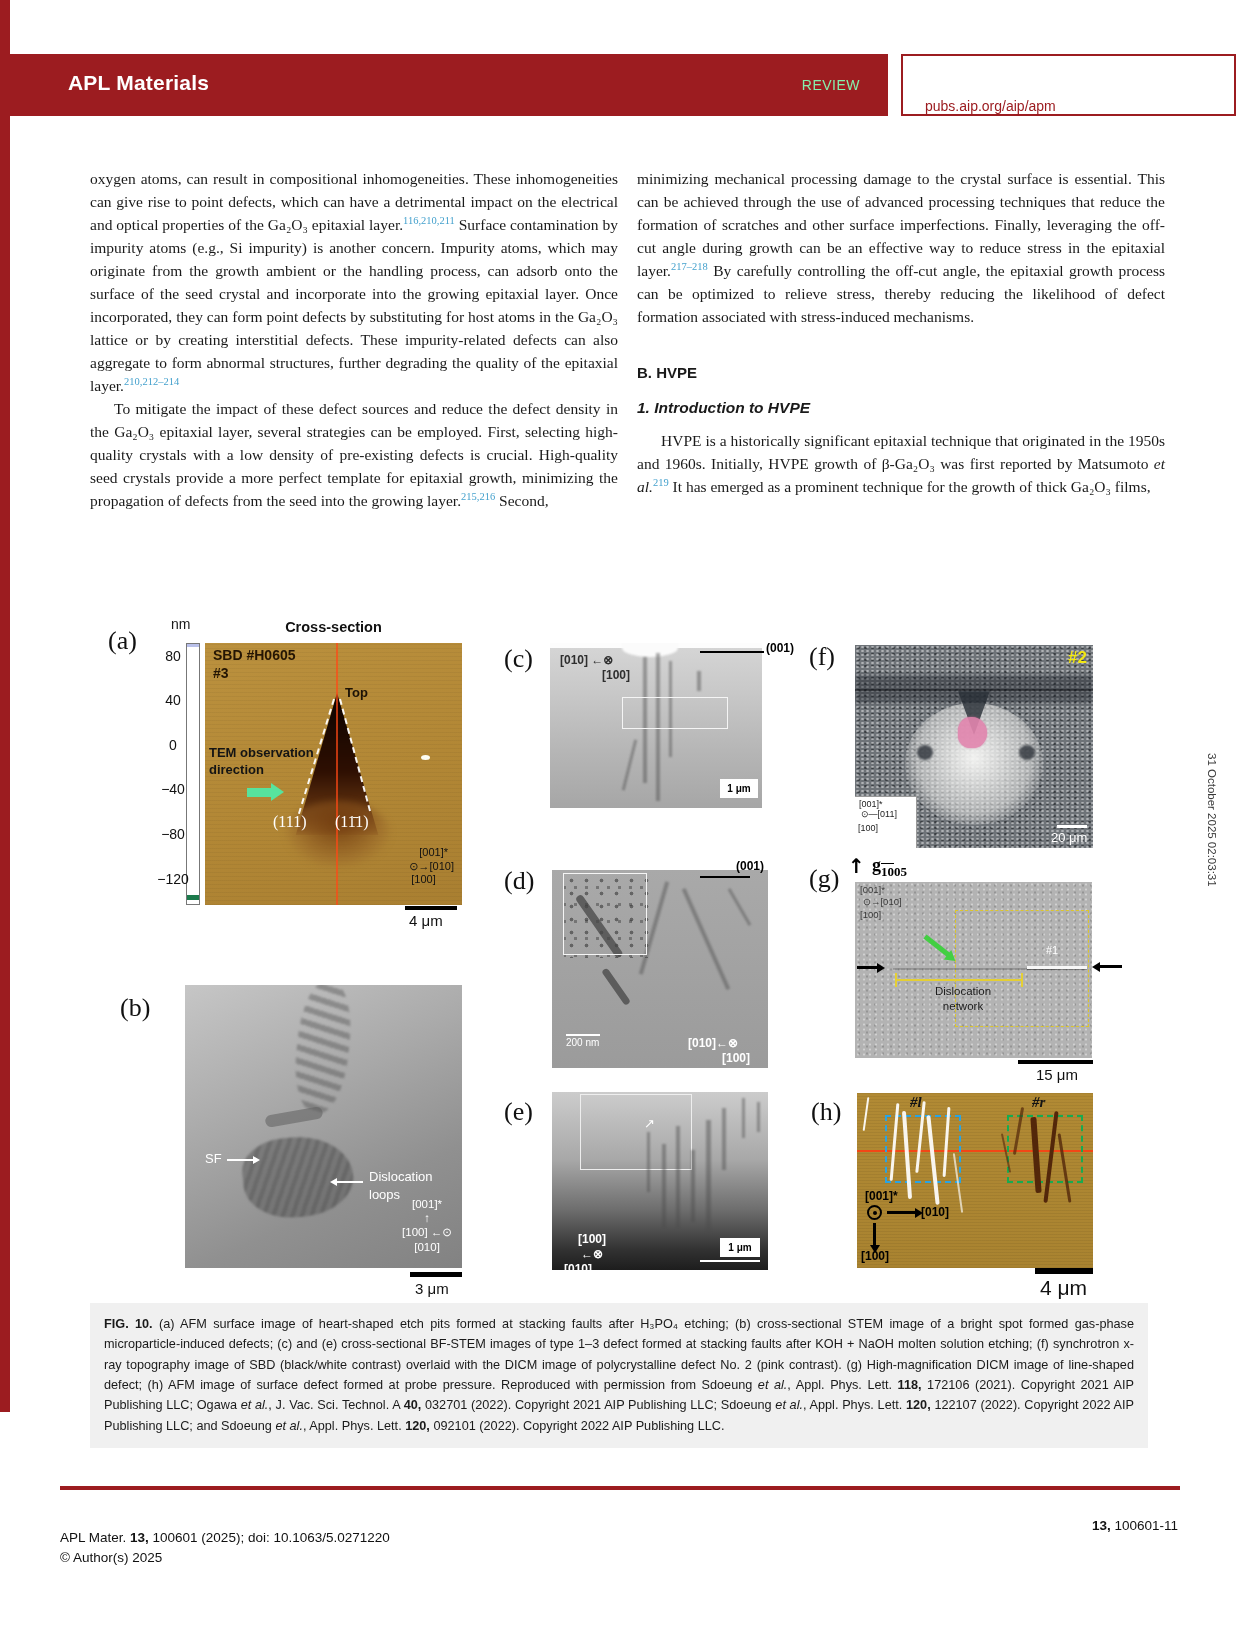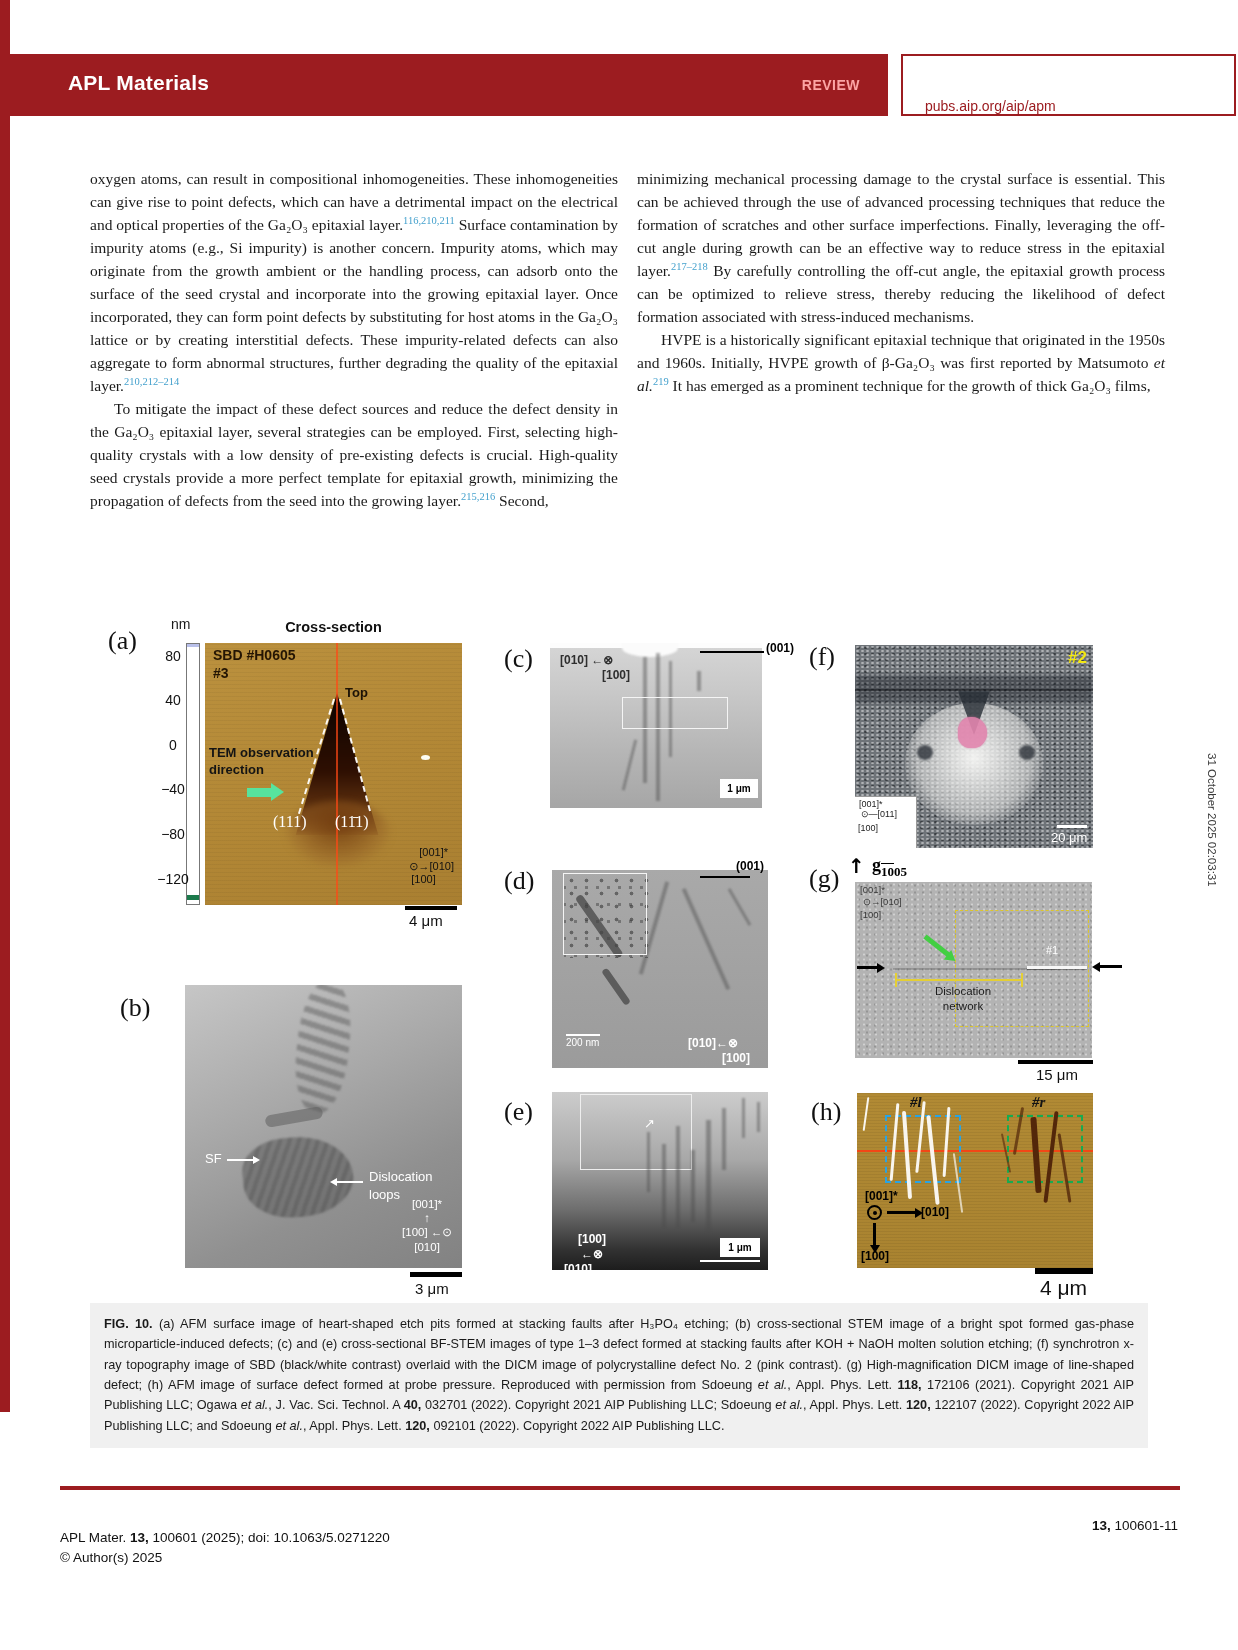--- a/index.html
+++ b/index.html
@@ -5,21 +5,21 @@
   * { margin:0; padding:0; box-sizing:border-box; }
   html,body { background:#ffffff; }
   .page { position:relative; width:1238px; height:1650px; background:#fff; overflow:hidden;
           font-family:"Liberation Serif", serif; color:#1a1a1a; }
 
   
   .edge-stripe { position:absolute; left:0; top:0; width:10px; height:1412px; background:#9c1c20; }
   .header-bar { position:absolute; left:0; top:54px; width:888px; height:62px; background:#9c1c20; }
   .journal-title { position:absolute; left:68px; top:17px; color:#fff; font-size:21px; font-weight:bold;
                    font-family:"Liberation Sans", sans-serif; letter-spacing:.2px; }
-  .review-tag { position:absolute; right:28px; top:23px; color:#fca5a5; font-size:14px; font-weight:bold;
+  .review-tag { position:absolute; right:28px; top:23px; color:#86efac; font-size:14px; font-weight:normal;
                 font-family:"Liberation Sans", sans-serif; letter-spacing:.5px; }
   .site-box { position:absolute; left:901px; top:54px; width:335px; height:62px; background:#fff;
               border:2px solid #9c1c20; display:flex; align-items:flex-end; }
   .site-link { color:#9c1c20; font-size:14px; font-family:"Liberation Sans", sans-serif; margin-left:22px; }
 
   
   .col { position:absolute; width:528px; font-size:15.5px; line-height:23px; text-align:justify; }
   .col-left { left:90px; top:167px; }
   .col-right { left:637px; top:167px; }
   .para-indent { text-indent:24px; }
@@ -221,20 +221,22 @@
   </div>
 
   <div class="stamp">31 October 2025 02:03:31</div>
 
   <div class="col col-left">
     <p><span>oxygen atoms, can result in compositional inhomogeneities. These inhomogeneities can give rise to point defects, which can have a detrimental impact on the electrical and optical properties of the Ga₂O₃ epitaxial layer.</span><span class="ref">116,210,211</span><span> Surface contamination by impurity atoms (e.g., Si impurity) is another concern. Impurity atoms, which may originate from the growth ambient or the handling process, can adsorb onto the surface of the seed crystal and incorporate into the growing epitaxial layer. Once incorporated, they can form point defects by substituting for host atoms in the Ga₂O₃ lattice or by creating interstitial defects. These impurity-related defects can also aggregate to form abnormal structures, further degrading the quality of the epitaxial layer.</span><span class="ref">210,212–214</span></p>
     <p class="para-indent"><span>To mitigate the impact of these defect sources and reduce the defect density in the Ga₂O₃ epitaxial layer, several strategies can be employed. First, selecting high-quality crystals with a low density of pre-existing defects is crucial. High-quality seed crystals provide a more perfect template for epitaxial growth, minimizing the propagation of defects from the seed into the growing layer.</span><span class="ref">215,216</span><span> Second,</span></p>
   </div>
   <div class="col col-right">
     <p><span>minimizing mechanical processing damage to the crystal surface is essential. This can be achieved through the use of advanced processing techniques that reduce the formation of scratches and other surface imperfections. Finally, leveraging the off-cut angle during growth can be an effective way to reduce stress in the epitaxial layer.</span><span class="ref">217–218</span><span> By carefully controlling the off-cut angle, the epitaxial growth process can be optimized to relieve stress, thereby reducing the likelihood of defect formation associated with stress-induced mechanisms.</span></p>
+    <h3 class="sec-head">B. HVPE</h3>
+    <h4 class="subsec-head">1. Introduction to HVPE</h4>
     <p class="para-indent"><span>HVPE is a historically significant epitaxial technique that originated in the 1950s and 1960s. Initially, HVPE growth of β-Ga₂O₃ was first reported by Matsumoto </span><span class="i">et al.</span><span class="ref">219</span><span> It has emerged as a prominent technique for the growth of thick Ga₂O₃ films,</span></p>
   </div>
 
   <div class="plabel" style="left:108px; top:626px;">(a)</div>
   <div class="cb-unit">nm</div>
   <div class="cb-title">Cross-section</div>
   <div class="colorbar"></div>
   <div class="cb-tick" style="top:648px;">80</div>
   <div class="cb-tick" style="top:692px;">40</div>
   <div class="cb-tick" style="top:737px;">0</div>

